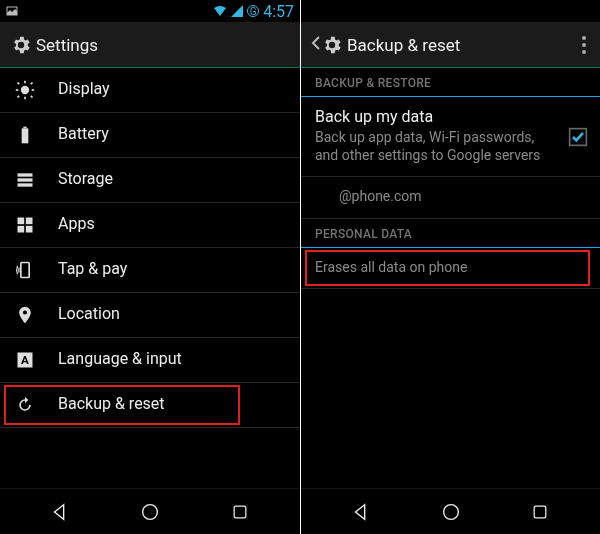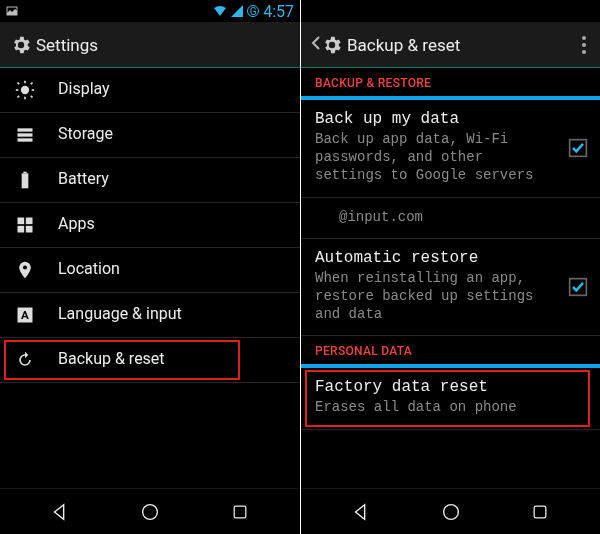--- a/index.html
+++ b/index.html
@@ -73,42 +73,41 @@
     padding: 11px 14px;
     gap: 22px;
     border-bottom: 1px solid #262626;
     position: relative;
   }
   .row .label {
     color: #eee;
     font-size: 16px;
   }
   .section-header {
-    color: #ef4444;
+    color: #737373;
     font-size: 12px;
     font-weight: 500;
     padding: 8px 14px 6px;
     letter-spacing: 0.3px;
-    border-bottom: 4px solid #0ea5e9;
+    border-bottom: 1px solid #0ea5e9;
   }
   .iconbox {
     width: 22px;
     height: 22px;
     display: flex;
     align-items: center;
     justify-content: center;
     color: #ddd;
   }
 
   
   .row2 {
     padding: 10px 14px 12px;
     border-bottom: 1px solid #262626;
     position: relative;
-    font-family: Liberation Mono, monospace;
   }
   .row2 .title2 { color: #eee; font-size: 16px; margin-bottom: 2px; }
   .row2 .sub { color: #8a8a8a; font-size: 14px; line-height: 1.3; padding-right: 36px; }
   .row2 .sub.indent { padding-left: 24px; }
   .checkbox {
     position: absolute;
     right: 12px;
     top: 50%;
     transform: translateY(-50%);
     width: 20px;
@@ -192,50 +191,59 @@
               <line x1="19" y1="19" x2="21" y2="21"></line>
             </g>
           </svg>
         </span>
       <span class="label">Display</span>
     </div>
 
     <div class="row">
       <span class="iconbox">
           <svg width="20" height="20" viewBox="0 0 24 24" fill="#ddd">
+            <rect x="8" y="4" width="8" height="18"></rect>
+            <rect x="10" y="2" width="4" height="2"></rect>
+          </svg>
+        </span>
+      <span class="label">Battery</span>
+    </div>
+
+    <div class="row">
+      <span class="iconbox">
+          <svg width="20" height="20" viewBox="0 0 24 24" fill="#ddd">
             <rect x="3" y="4" width="18" height="4"></rect>
             <rect x="3" y="10" width="18" height="4"></rect>
             <rect x="3" y="16" width="18" height="4"></rect>
           </svg>
         </span>
       <span class="label">Storage</span>
-    </div>
-
-    <div class="row">
-      <span class="iconbox">
-          <svg width="20" height="20" viewBox="0 0 24 24" fill="#ddd">
-            <rect x="8" y="4" width="8" height="18"></rect>
-            <rect x="10" y="2" width="4" height="2"></rect>
-          </svg>
-        </span>
-      <span class="label">Battery</span>
     </div>
 
     <div class="row">
       <span class="iconbox">
           <svg width="20" height="20" viewBox="0 0 24 24" fill="#ddd">
             <rect x="3" y="3" width="8" height="8"></rect>
             <rect x="13" y="3" width="8" height="8"></rect>
             <rect x="3" y="13" width="8" height="8"></rect>
             <rect x="13" y="13" width="8" height="8"></rect>
           </svg>
         </span>
       <span class="label">Apps</span>
     </div>
 
+    <div class="row">
+      <span class="iconbox">
+          <svg width="20" height="20" viewBox="0 0 24 24">
+            <rect x="7" y="3" width="10" height="18" rx="1" fill="none" stroke="#ddd" stroke-width="2"></rect>
+            <path d="M3 7 Q1 12 3 17 M5 9 Q4 12 5 15" fill="none" stroke="#ddd" stroke-width="1.5"></path>
+          </svg>
+        </span>
+      <span class="label">Tap &amp; pay</span>
+    </div>
 
 
     <div class="row">
       <span class="iconbox">
           <svg width="20" height="20" viewBox="0 0 24 24" fill="#ddd">
             <path d="M12 2a7 7 0 00-7 7c0 5 7 13 7 13s7-8 7-13a7 7 0 00-7-7zm0 9.5A2.5 2.5 0 1114.5 9 2.5 2.5 0 0112 11.5z"></path>
           </svg>
         </span>
       <span class="label">Location</span>
     </div>
@@ -312,38 +320,27 @@
       <div class="sub">Back up app data, Wi-Fi passwords, and other settings to Google servers</div>
       <span class="checkbox">
         <svg width="20" height="20" viewBox="0 0 24 24">
             <rect x="2" y="2" width="20" height="20" fill="none" stroke="#666" stroke-width="2"></rect>
             <path d="M6 12 L10 16 L18 7" fill="none" stroke="#33b5e5" stroke-width="3"></path>
           </svg>
       </span>
     </div>
 
     <div class="row2">
-      <div class="sub indent">@input.com</div>
-    </div>
-
-    <div class="row2">
-      <div class="title2">Automatic restore</div>
-      <div class="sub">When reinstalling an app, restore backed up settings and data</div>
-      <span class="checkbox">
-        <svg width="20" height="20" viewBox="0 0 24 24">
-            <rect x="2" y="2" width="20" height="20" fill="none" stroke="#666" stroke-width="2"></rect>
-            <path d="M6 12 L10 16 L18 7" fill="none" stroke="#33b5e5" stroke-width="3"></path>
-          </svg>
-      </span>
-    </div>
+      <div class="sub indent">@phone.com</div>
+    </div>
+
 
     <div class="section-header">PERSONAL DATA</div>
 
     <div class="row2" style="position:relative;">
-      <div class="title2">Factory data reset</div>
       <div class="sub">Erases all data on phone</div>
       <div class="highlight" style="left:4px;right:10px;top:2px;bottom:2px;"></div>
     </div>
   </div>
 
   <div class="navbar">
     <div class="navbtn">
         <svg width="22" height="22" viewBox="0 0 24 24">
           <path d="M16 4 L6 12 L16 20 Z" fill="none" stroke="#eee" stroke-width="1.5"></path>
         </svg>

